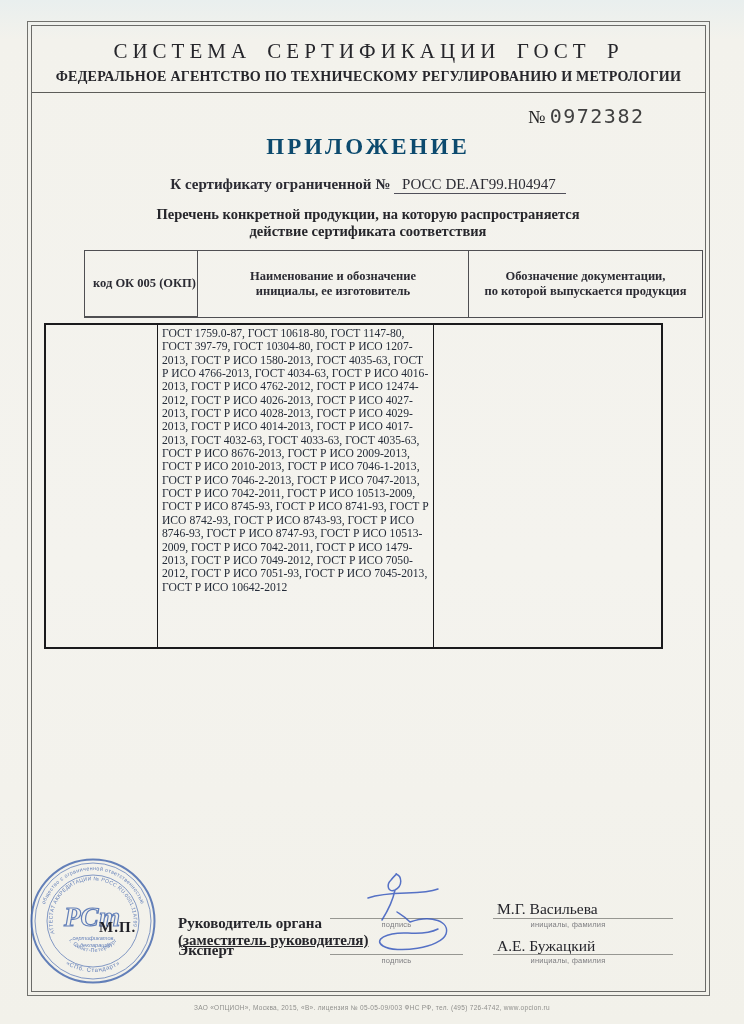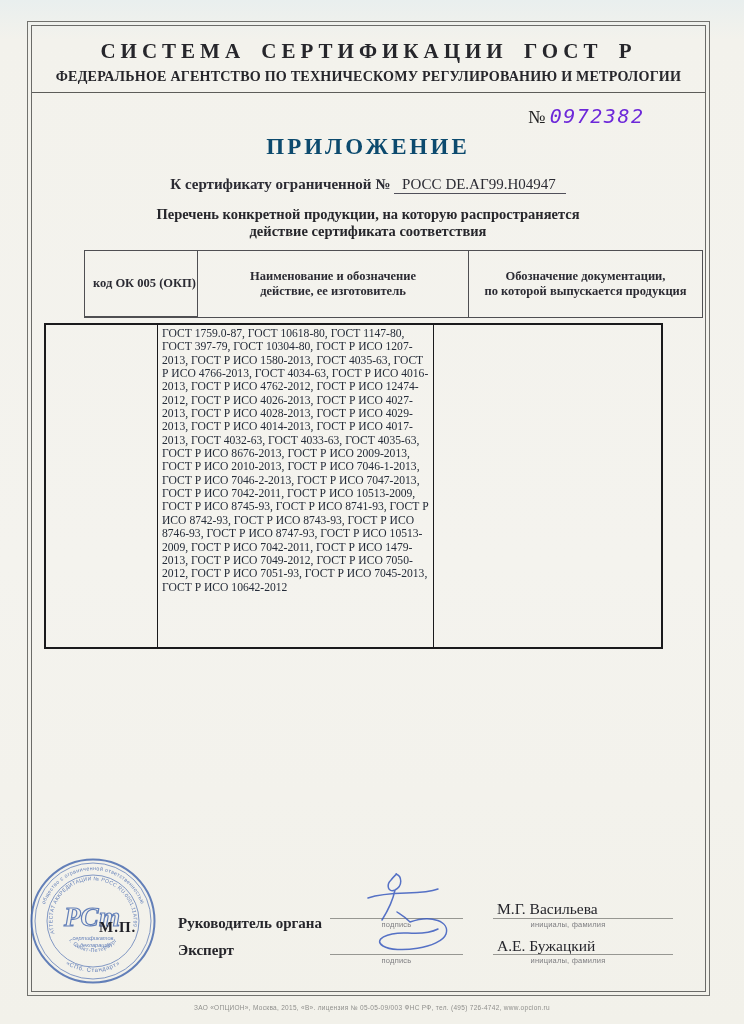--- a/index.html
+++ b/index.html
@@ -7,26 +7,26 @@
     width:744px;height:1024px;position:relative;overflow:hidden;
     background:linear-gradient(180deg,#e9efee 0px,#f3f2ec 40px,#f4f3ee 55%,#f2f1ea 100%);
     font-family:"Liberation Serif",serif;color:#2b2b33;
   }
   .abs{position:absolute;}
   
   .frame-outer{left:27px;top:21px;width:681px;height:973px;border:1.5px solid #72726e;}
   .frame-inner{position:absolute;left:3px;top:3px;right:3px;bottom:3px;border:1px solid #6b6b68;}
   
   .letterhead{position:absolute;left:0;top:0;width:100%;height:66px;border-bottom:1.5px solid #5c5c59;text-align:center;}
-  .sys-title{margin-top:13px;font-size:21px;font-weight:bold;letter-spacing:5px;word-spacing:6px;color:#26262b;}
+  .sys-title{margin-top:13px;font-size:21px;font-weight:normal;letter-spacing:5px;word-spacing:6px;color:#26262b;}
   .agency-title{margin-top:4px;font-size:15px;font-weight:bold;color:#26262b;transform:scaleX(.94);transform-origin:center;letter-spacing:.2px;}
   
   .form-no{left:528px;top:104px;font-size:18px;}
   .form-no .no-sign{font-weight:normal;color:#222;}
-  .form-no .no-val{font-family:"DejaVu Sans Mono",monospace;font-size:20px;letter-spacing:1.5px;color:#6d28d9;font-style:italic;}
+  .form-no .no-val{font-family:"DejaVu Sans Mono",monospace;font-size:20px;letter-spacing:1.5px;color:#404040;}
   
   .center-col{left:27px;width:682px;text-align:center;}
   .doc-title{top:134px;font-size:23px;font-weight:bold;letter-spacing:3px;color:#0c4a6e;}
   .cert-line{top:176px;font-size:15px;}
   .cert-line .lbl{font-weight:bold;}
   .cert-line .val{font-weight:normal;border-bottom:1px solid #50505a;padding:0 10px 1px 8px;}
   .scope{top:206px;font-size:14.5px;font-weight:bold;line-height:17px;white-space:pre-line;color:#26262b;}
   
   .thead{left:44px;top:250px;width:619px;height:68px;border:1px solid #4f4f52;display:flex;box-sizing:border-box;margin-left:40px;}
   .thead .c1{width:113px;border-right:1px solid #4f4f52;display:flex;flex-direction:column;box-sizing:border-box;}
@@ -80,33 +80,34 @@
 </div>
 
 <div class="abs center-col scope">Перечень конкретной продукции,  на которую распространяется
 действие сертификата соответствия</div>
 
 <div class="abs thead">
   <div class="c1">
     <div class="cell-top">код ОК 005 (ОКП)</div>
   </div>
   <div class="c2">Наименование и обозначение
-действие, ее изготовитель</div>
+инициалы, ее изготовитель</div>
   <div class="c3">Обозначение документации,
 по которой выпускается продукция</div>
 </div>
 
 <div class="abs tbody">
   <div class="c1"></div>
   <div class="c2">ГОСТ 1759.0-87, ГОСТ 10618-80, ГОСТ 1147-80, ГОСТ 397-79, ГОСТ 10304-80, ГОСТ Р ИСО 1207-2013, ГОСТ Р ИСО 1580-2013, ГОСТ 4035-63, ГОСТ Р ИСО 4766-2013, ГОСТ 4034-63, ГОСТ Р ИСО 4016-2013, ГОСТ Р ИСО 4762-2012, ГОСТ Р ИСО 12474-2012, ГОСТ Р ИСО 4026-2013, ГОСТ Р ИСО 4027-2013, ГОСТ Р ИСО 4028-2013, ГОСТ Р ИСО 4029-2013, ГОСТ Р ИСО 4014-2013, ГОСТ Р ИСО 4017-2013, ГОСТ 4032-63, ГОСТ 4033-63, ГОСТ 4035-63, ГОСТ Р ИСО 8676-2013, ГОСТ Р ИСО 2009-2013, ГОСТ Р ИСО 2010-2013, ГОСТ Р ИСО 7046-1-2013, ГОСТ Р ИСО 7046-2-2013, ГОСТ Р ИСО 7047-2013, ГОСТ Р ИСО 7042-2011, ГОСТ Р ИСО 10513-2009, ГОСТ Р ИСО 8745-93, ГОСТ Р ИСО 8741-93, ГОСТ Р ИСО 8742-93, ГОСТ Р ИСО 8743-93, ГОСТ Р ИСО 8746-93, ГОСТ Р ИСО 8747-93, ГОСТ Р ИСО 10513-2009, ГОСТ Р ИСО 7042-2011, ГОСТ Р ИСО 1479-2013, ГОСТ Р ИСО 7049-2012, ГОСТ Р ИСО 7050-2012, ГОСТ Р ИСО 7051-93, ГОСТ Р ИСО 7045-2013, ГОСТ Р ИСО 10642-2012</div>
   <div class="c3"></div>
 </div>
 
 <div class="abs sig-label" style="left:178px;top:915px;">
   <div>Руководитель органа</div>
+  <div class="underl">(заместитель руководителя)</div>
 </div>
 <div class="abs sig-label" style="left:178px;top:942px;">Эксперт</div>
 
 <div class="abs rule" style="left:330px;top:918px;width:133px;"></div>
 <div class="abs tiny" style="left:330px;top:920px;width:133px;">подпись</div>
 <div class="abs rule" style="left:330px;top:954px;width:133px;"></div>
 <div class="abs tiny" style="left:330px;top:956px;width:133px;">подпись</div>
 
 <div class="abs sig-name" style="left:497px;top:900px;">М.Г. Васильева</div>
 <div class="abs rule" style="left:493px;top:918px;width:180px;"></div>

